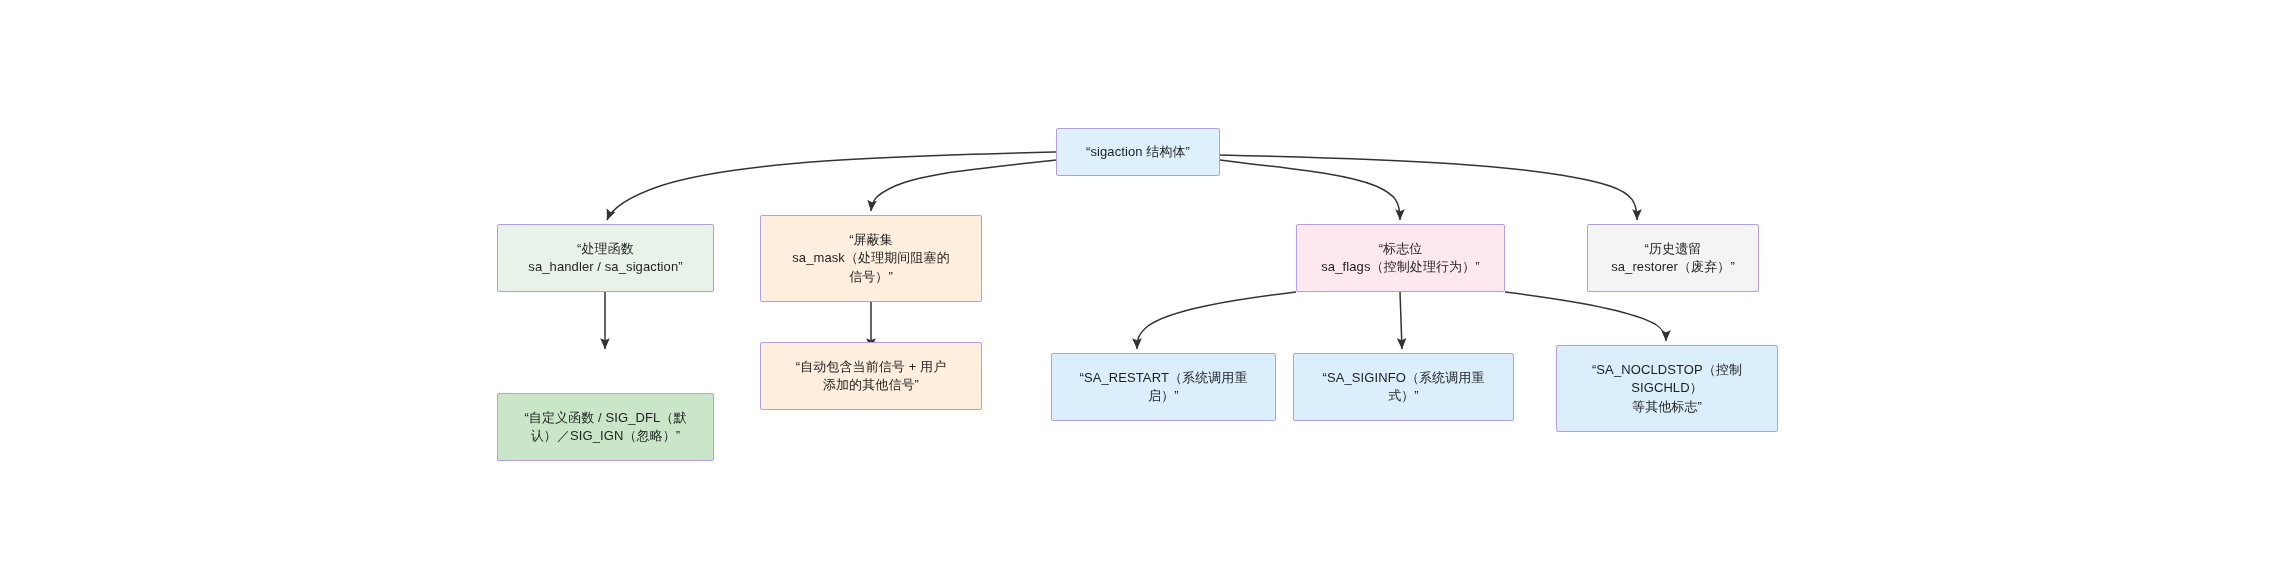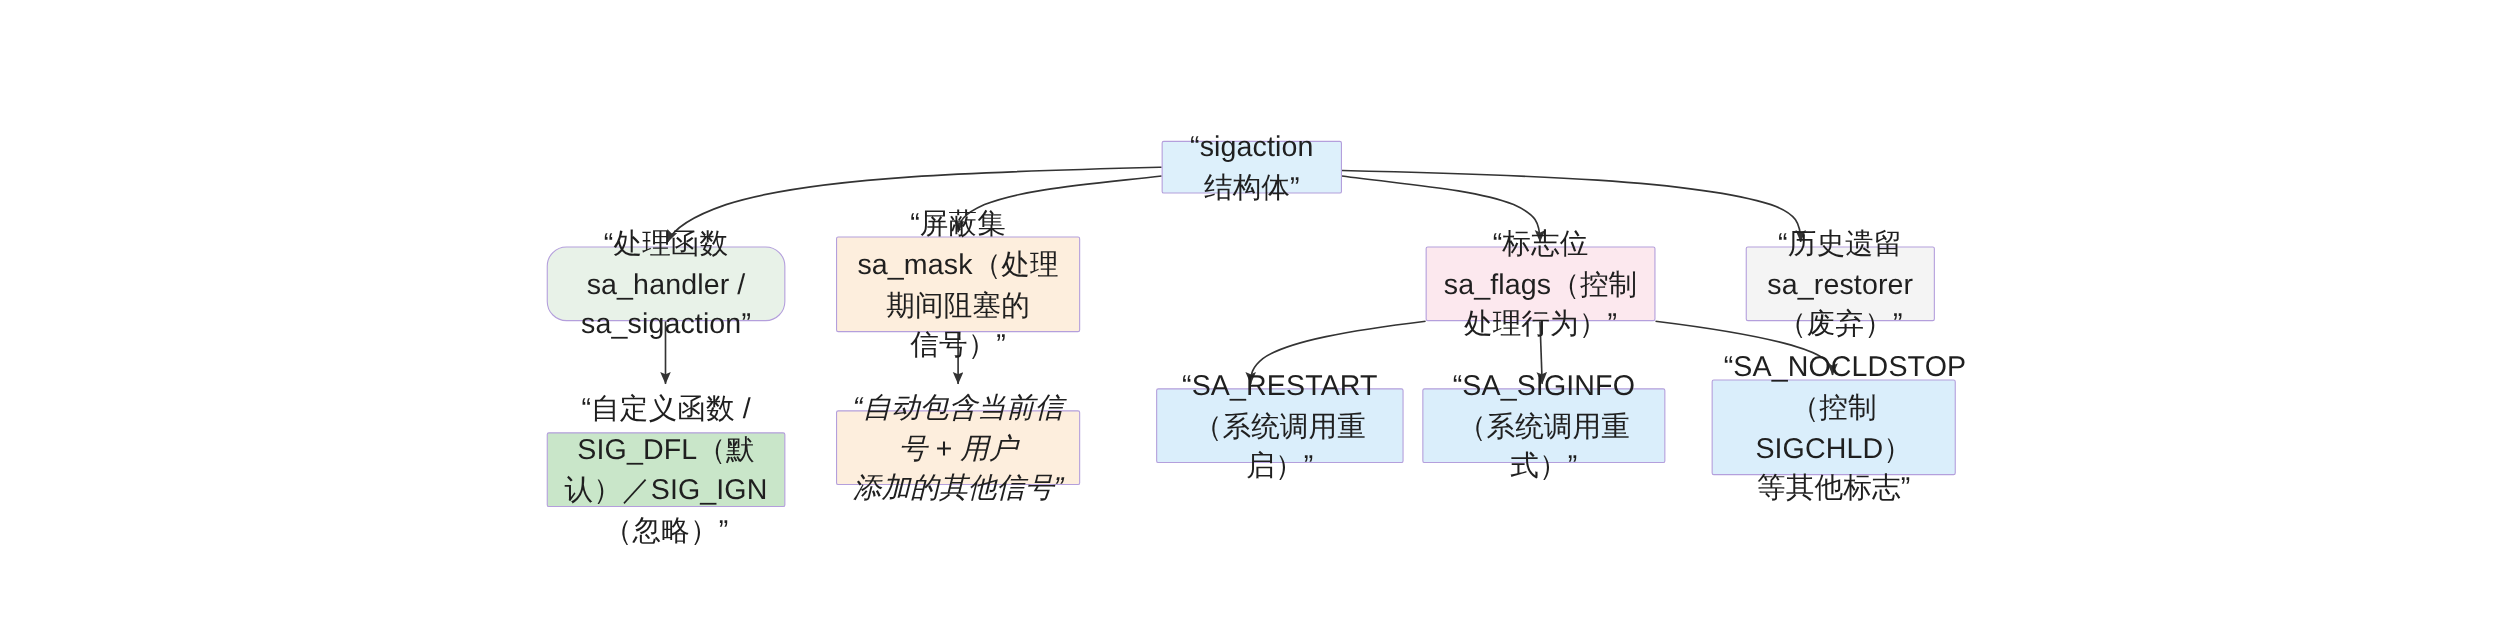--- a/index.html
+++ b/index.html
@@ -29,21 +29,21 @@
   .node {
     position: absolute;
     box-sizing: border-box;
     border: 1.4px solid #b49fdc;
     border-radius: 2px;
     display: flex;
     align-items: center;
     justify-content: center;
     text-align: center;
     color: #1f1f1f;
-    font-size: 26px;
+    font-size: 13px;
     line-height: 1.42;
     padding: 4px 10px;
     white-space: pre-line;
     letter-spacing: 0.1px;
   }
   .node-text {
     display: block;
     width: 100%;
     white-space: pre-line;
   }
@@ -83,21 +83,21 @@
 
     <path d="M1400,292 L1402,349" fill="none" stroke="#333333" stroke-width="1.5" marker-end="url(#arrowhead)"></path>
 
     <path d="M1505,292 C1570,300 1630,310 1655,324 C1664,330 1666,335 1666,341" fill="none" stroke="#333333" stroke-width="1.5" marker-end="url(#arrowhead)"></path>
   </svg>
 
   <div class="node fill-blue" style="left:1056px; top:128px; width:164px; height:48px;">
     <span class="node-text">“sigaction 结构体”</span>
   </div>
 
-  <div class="node fill-green" style="left:497px; top:224px; width:217px; height:68px;border-radius:18px;">
+  <div class="node fill-green" style="left:497px; top:224px; width:217px; height:68px;">
     <span class="node-text">“处理函数
 sa_handler / sa_sigaction”</span>
   </div>
 
   <div class="node fill-orange" style="left:760px; top:215px; width:222px; height:87px;">
     <span class="node-text">“屏蔽集
 sa_mask（处理期间阻塞的
 信号）”</span>
   </div>
 
@@ -109,21 +109,21 @@
   <div class="node fill-grey" style="left:1551px; top:224px; width:172px; height:68px;margin-left:36px;">
     <span class="node-text">“历史遗留
 sa_restorer（废弃）”</span>
   </div>
 
   <div class="node fill-green2" style="left:497px; top:353px; width:217px; height:68px;">
     <span class="node-text">“自定义函数 / SIG_DFL（默
 认）／SIG_IGN（忽略）”</span>
   </div>
 
-  <div class="node fill-orange" style="left:760px; top:373px; width:222px; height:68px;font-style:italic;">
+  <div class="node fill-orange" style="left:760px; top:342px; width:222px; height:68px;">
     <span class="node-text">“自动包含当前信号 + 用户
 添加的其他信号”</span>
   </div>
 
   <div class="node fill-lblue" style="left:1051px; top:353px; width:225px; height:68px;">
     <span class="node-text">“SA_RESTART（系统调用重
 启）”</span>
   </div>
 
   <div class="node fill-lblue" style="left:1293px; top:353px; width:221px; height:68px;">

